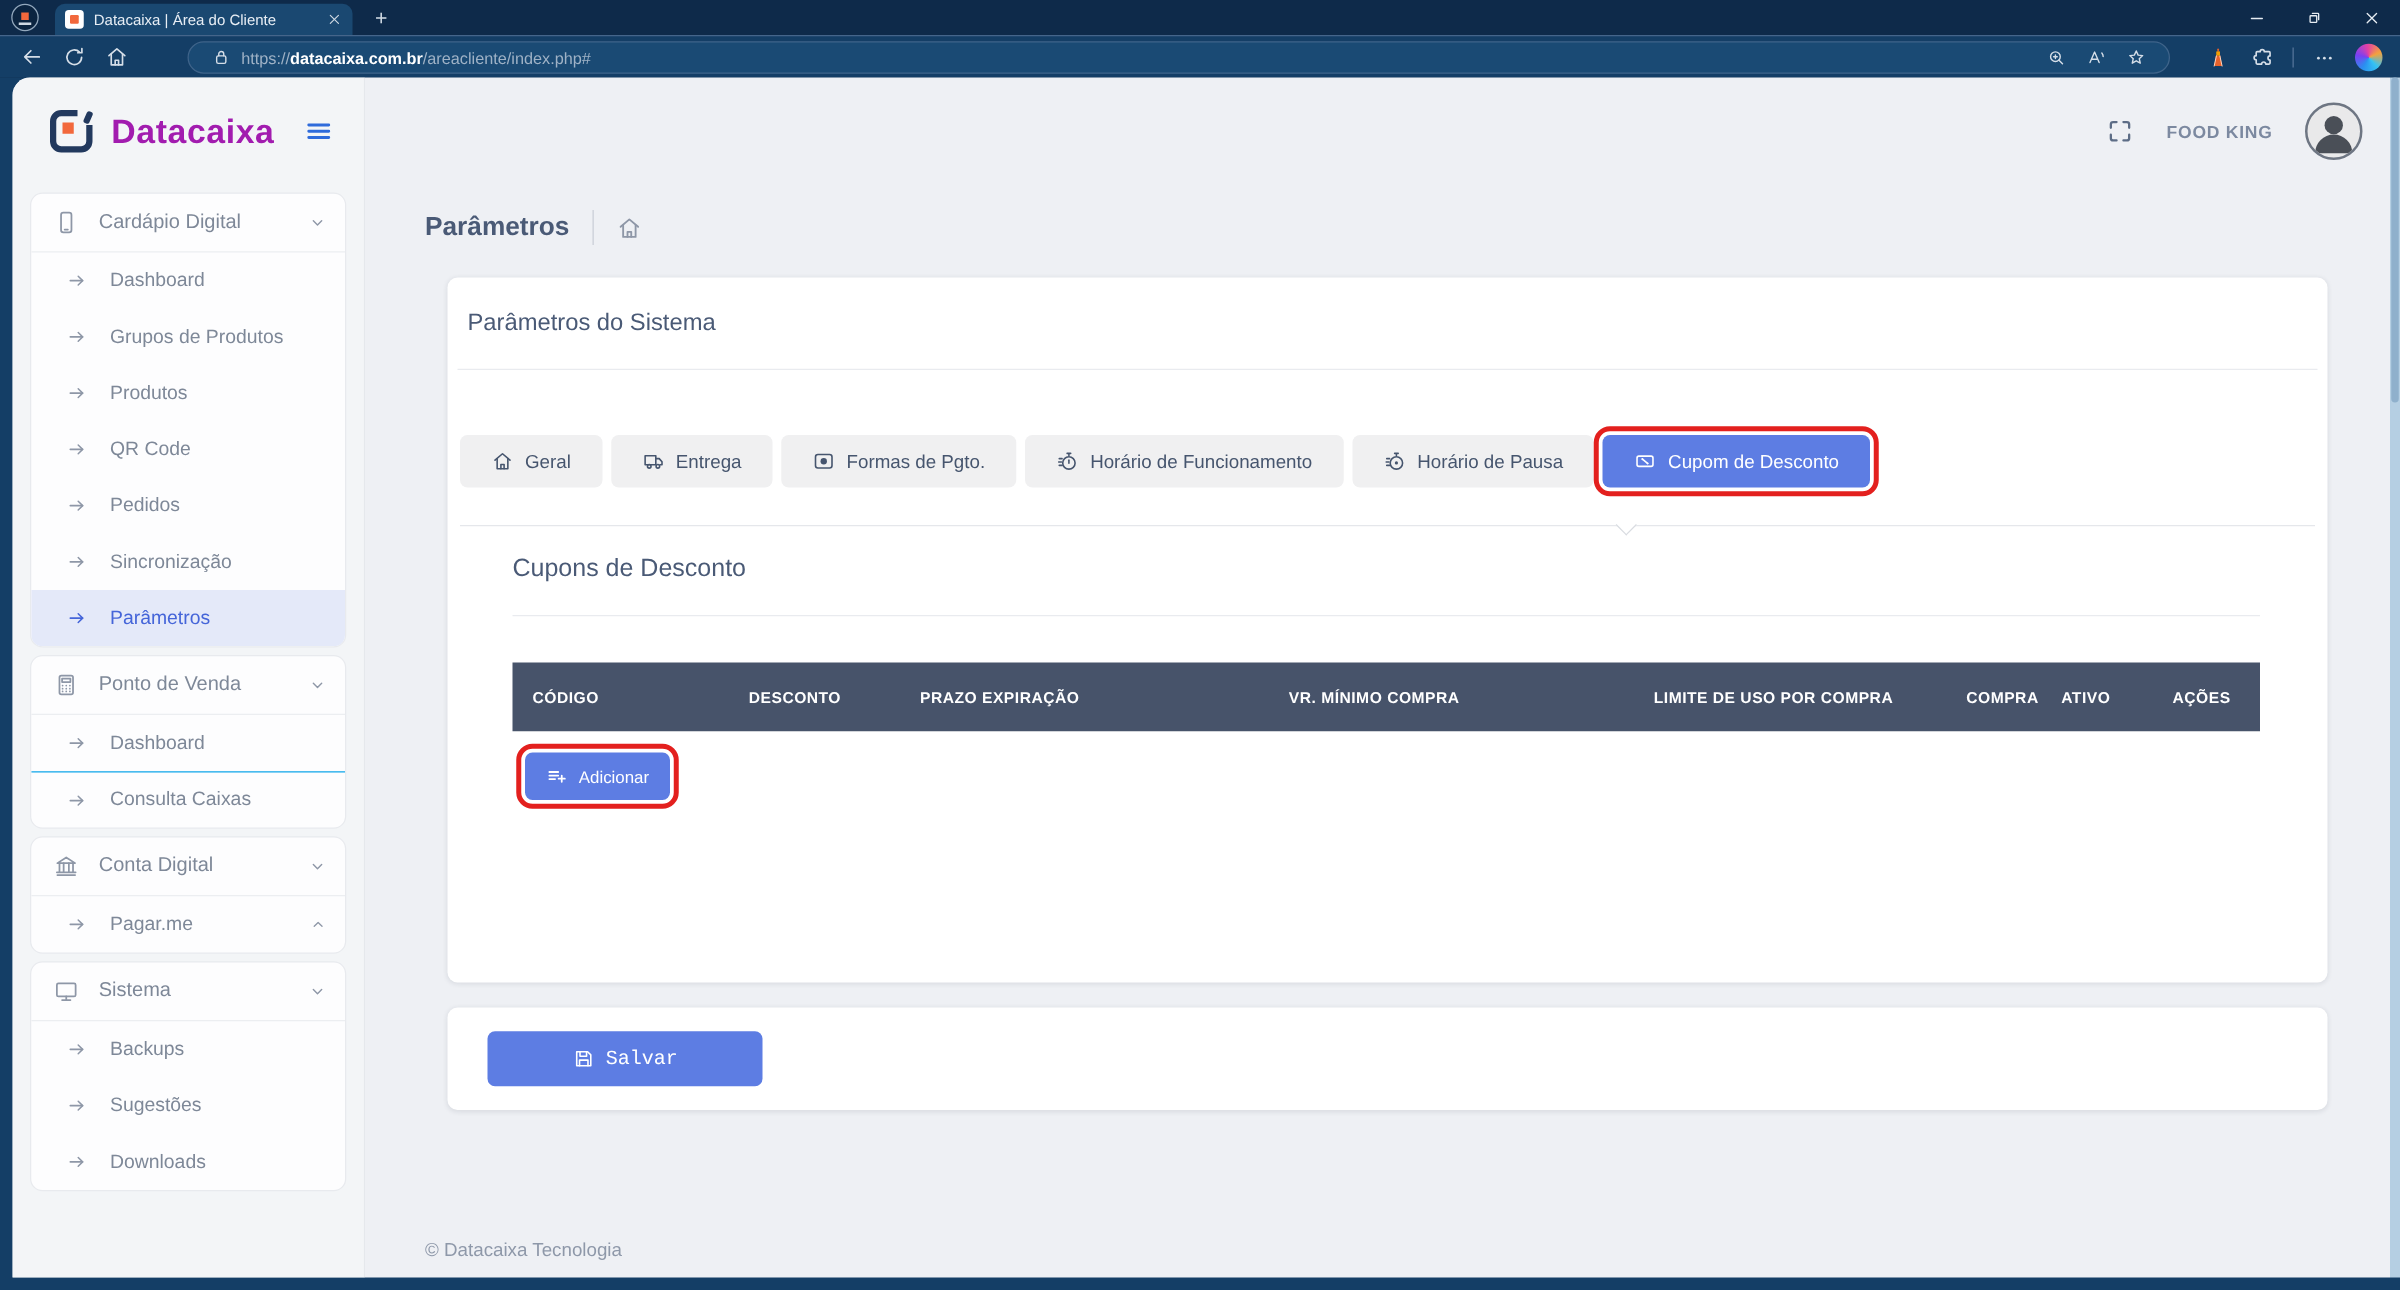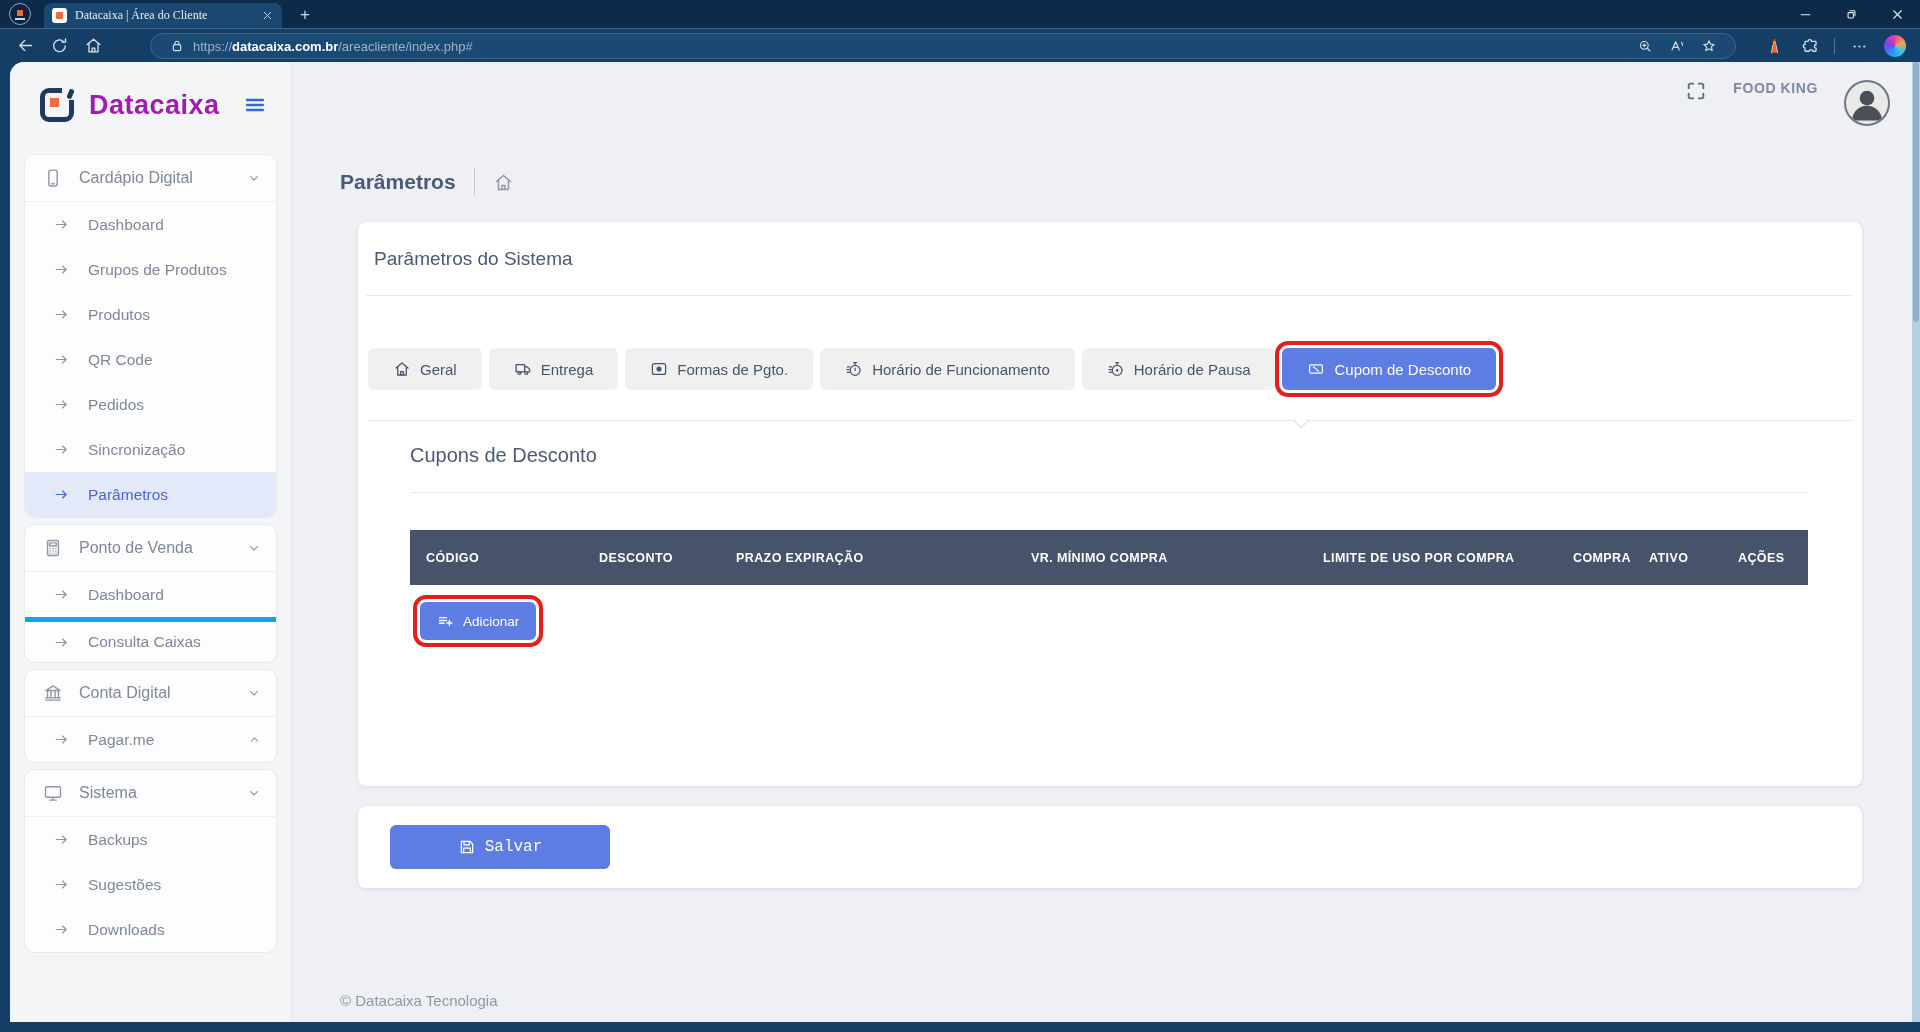--- a/index.html
+++ b/index.html
@@ -11,21 +11,21 @@
   
   .titlebar { position:absolute; top:0; left:0; right:0; height:28px; background:#0e2a4a; }
   .profile-badge { position:absolute; left:9px; top:3px; width:22px; height:22px; border-radius:50%;
                    background:#0b2440; border:1.5px solid #93a8bd; }
   .profile-badge::after { content:""; position:absolute; left:7px; top:6px; width:6px; height:6px; background:#f2683c; }
   .profile-badge::before { content:""; position:absolute; left:5px; top:14px; width:10px; height:2px; background:#cfd9e3; }
   .tab { position:absolute; left:44px; top:3px; width:238px; height:25px; background:#1a4871;
          border-radius:8px 8px 0 0; display:flex; align-items:center; padding:0 8px; gap:8px; }
   .favicon { width:15px; height:15px; background:#fff; border-radius:3px; position:relative; flex:0 0 auto; }
   .favicon::after { content:""; position:absolute; left:4px; top:4px; width:7px; height:7px; background:#f2683c; border-radius:1px; }
-  .tab-title { color:#e8eef5; font-size:12px; white-space:nowrap; overflow:hidden; flex:1;font-family:Liberation Serif, serif; }
+  .tab-title { color:#e8eef5; font-size:12px; white-space:nowrap; overflow:hidden; flex:1; }
   .tab .ico { color:#cfd9e3; }
   .newtab { position:absolute; left:294px; top:5px; width:22px; height:20px; color:#cfd9e3;
             font-size:17px; text-align:center; line-height:19px; }
   .win-controls { position:absolute; right:0; top:0; height:28px; display:flex; }
   .win-btn { width:46px; height:28px; display:flex; align-items:center; justify-content:center; color:#e6ecf2; }
   .win-btn .ico { width:15px; height:15px; }
 
   .toolbar { position:absolute; top:28px; left:0; right:0; height:34px; background:#143e66;
              border-top:1px solid #45658a; display:flex; align-items:center; }
   .nav-ico-btn { width:34px; height:28px; display:flex; align-items:center; justify-content:center; color:#d5dee8; }
@@ -67,28 +67,28 @@
               color:#7e8898; font-size:16px; }
   .nav-head .g-ico { width:20px; height:20px; color:#8e97a7; flex:0 0 auto; }
   .nav-head .chev { margin-left:auto; width:16px; height:16px; color:#8e97a7; }
   .nav-sub { border-top:1px solid #eceef1; }
   .nav-item { display:flex; align-items:center; height:45px; padding:0 14px 0 28px; gap:18px;
               color:#7e8898; font-size:15.5px; cursor:pointer; }
   .nav-item .arrow { width:17px; height:17px; color:#8e97a7; flex:0 0 auto; }
   .nav-item .chev { margin-left:auto; width:15px; height:15px; color:#8e97a7; }
   .nav-item.active { background:#e4e9f9; color:#4565d9; }
   .nav-item.active .arrow { color:#4565d9; }
-  .nav-card:nth-child(2) .nav-item + .nav-item { border-top:5px solid #0ea5e9; }
+  .nav-card:nth-child(2) .nav-item + .nav-item { border-top:1px solid #0ea5e9; }
   .logout-row { display:flex; align-items:center; gap:17px; padding:16px 0 0 28px;
                 color:#6e7888; font-size:17px; }
   .logout-row .ico { width:23px; height:23px; color:#7e8898; }
 
   
   .main { position:absolute; left:282px; right:0; top:0; bottom:0; }
-  .main-header { position:absolute; top:18px; right:22px; height:50px; display:flex; align-items:flex-start; gap:26px; }
+  .main-header { position:absolute; top:18px; right:22px; height:50px; display:flex; align-items:center; gap:26px; }
   .fullscreen-btn { width:22px; height:22px; color:#5d6d86; }
   .account-name { font-size:14px; font-weight:700; letter-spacing:.6px; color:#7c89a0; }
   .avatar { width:46px; height:46px; border-radius:50%; background:#e9e9ea; border:2px solid #6e7683; overflow:hidden; }
   .avatar svg { width:100%; height:100%; }
 
   .breadcrumb { position:absolute; left:48px; top:106px; display:flex; align-items:center; gap:18px; }
   .page-title { font-size:21px; font-weight:700; color:#4a5a76; }
   .bc-sep { width:1px; height:28px; background:#c9cdd6; }
   .bc-home { width:21px; height:21px; color:#8e97a7; }
 

